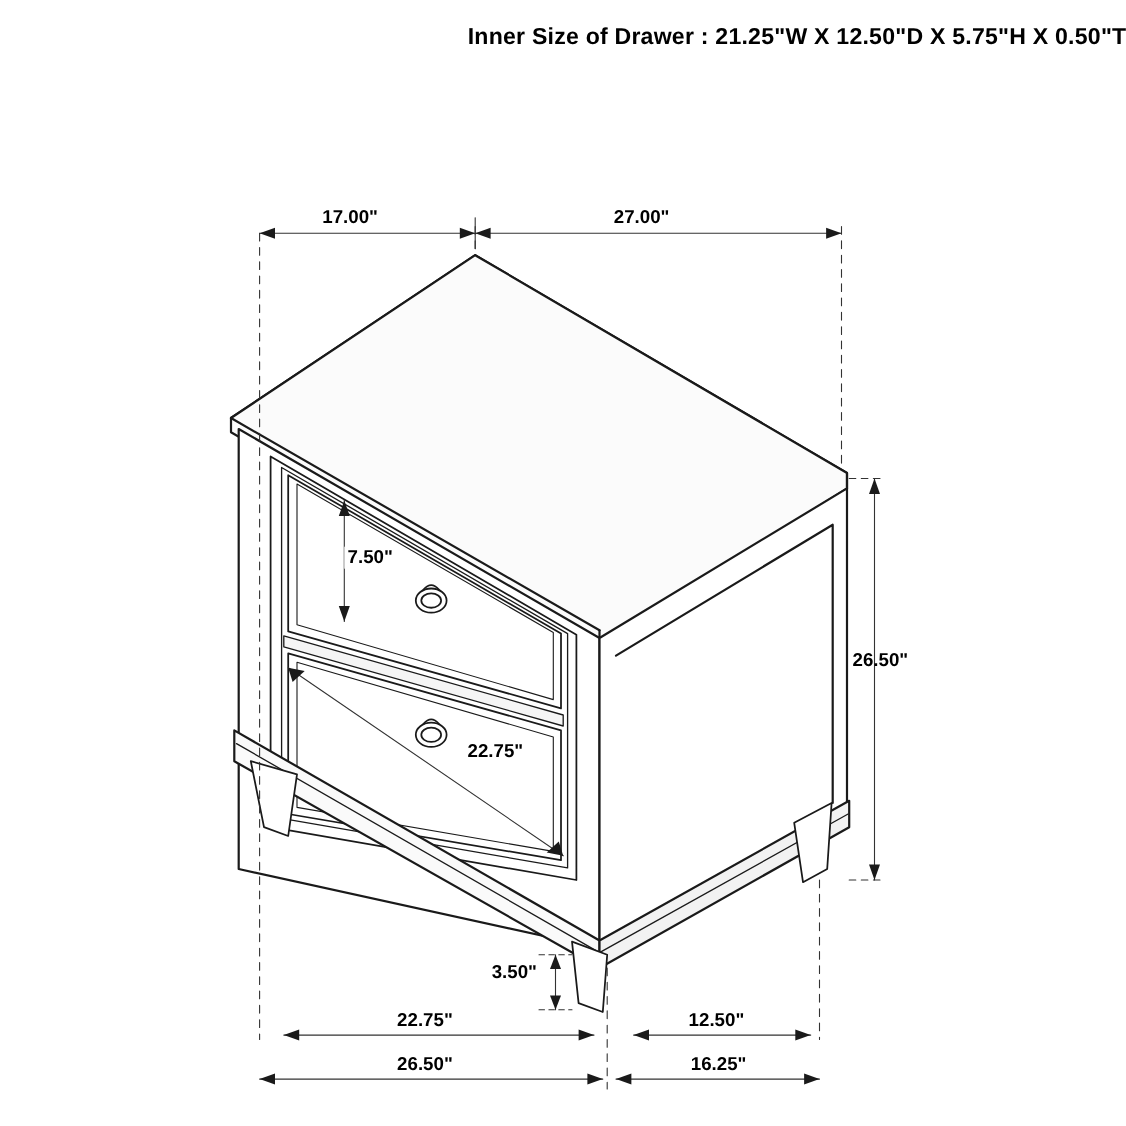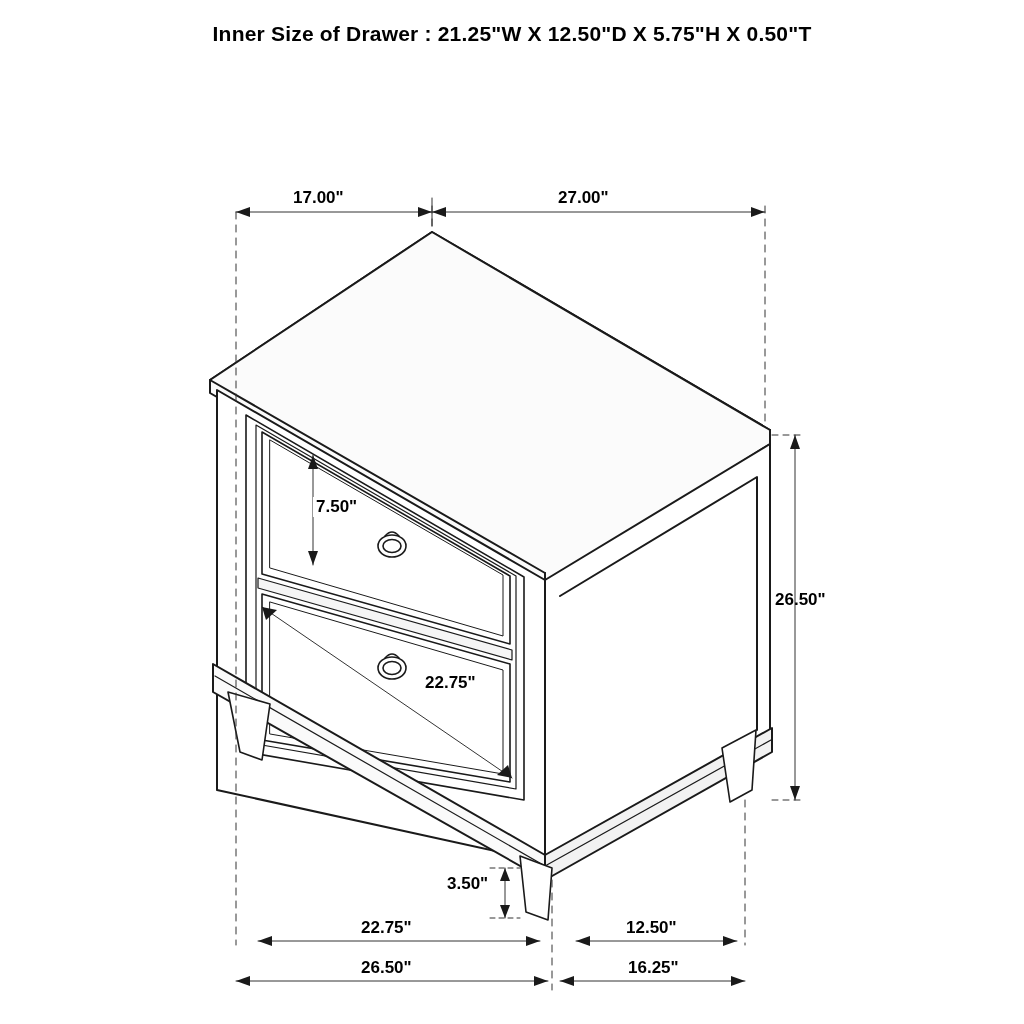--- a/index.html
+++ b/index.html
@@ -18,21 +18,21 @@
   #stage {
     position: relative;
     width: 1024px;
     height: 1024px;
   }
   #title {
     position: absolute;
     top: 22px;
     left: 0;
     width: 1024px;
-    text-align: center;
+    text-align: right;
     font-size: 21px;
     font-weight: bold;
     letter-spacing: 0.2px;
     color: #000000;
   }
   svg#drawing {
     position: absolute;
     left: 0;
     top: 0;
     width: 1024px;

